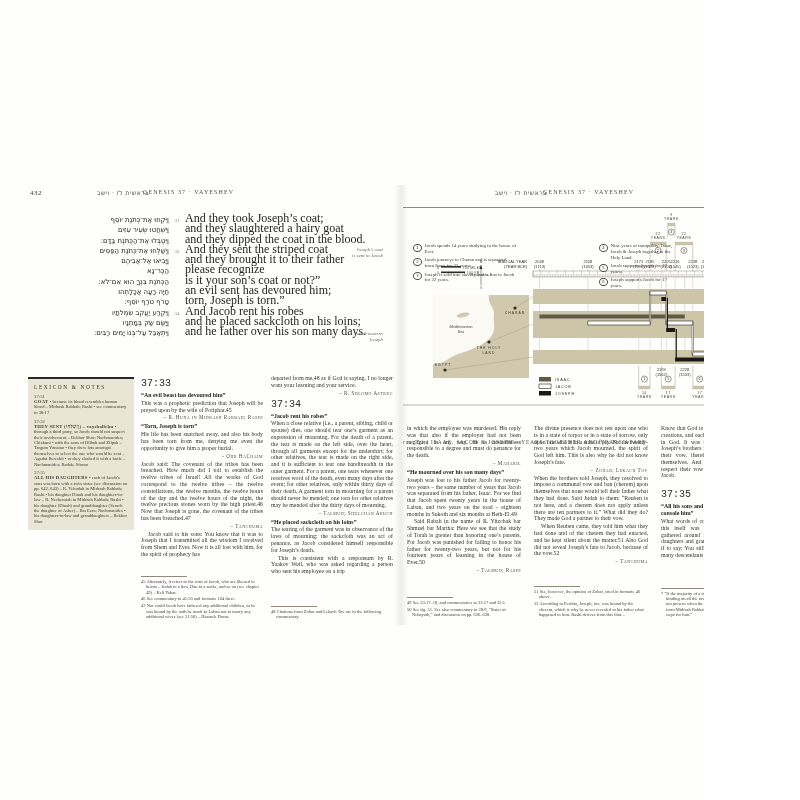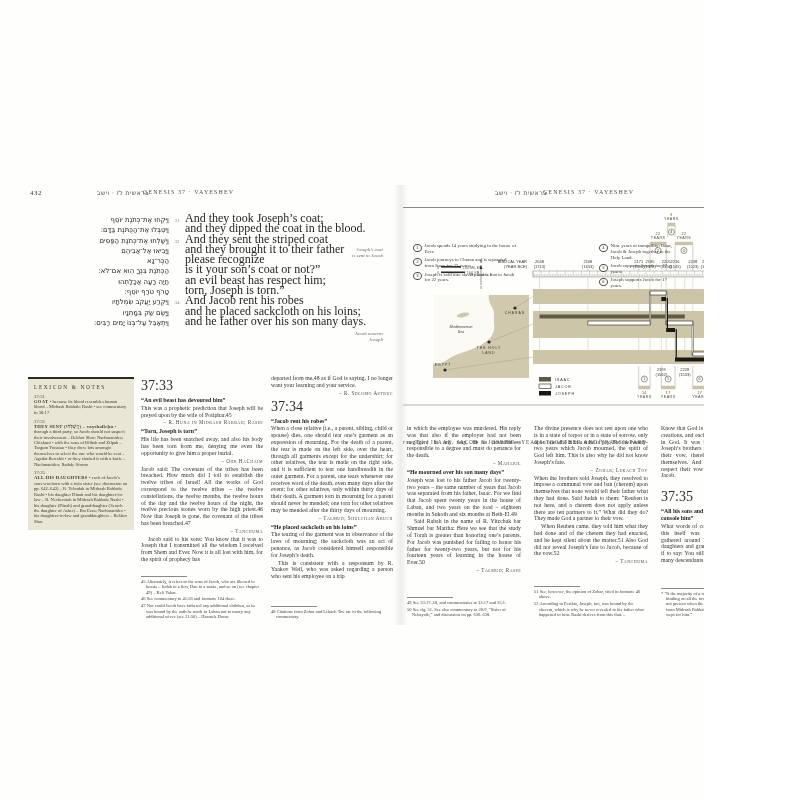--- a/index.html
+++ b/index.html
@@ -26,21 +26,21 @@
                line-height:1.25;color:#6b675c;white-space:pre-line;}
   
   #lexicon{position:absolute;left:3px;top:192px;width:106px;max-height:218px;overflow:hidden;
            background:#eae6d6;border-top:2.2px solid #2c2a22;padding:5px 6px 6px 6px;box-sizing:border-box;}
   #lexicon .ttl{font-size:5.4px;letter-spacing:1.6px;color:#3a372c;margin-bottom:4px;}
   .lex-ref{font-size:4.8px;color:#55503f;margin-top:3.5px;}
   .lex-txt{font-size:4.6px;line-height:1.18;color:#3c3a30;}
   .lex-term{font-weight:bold;letter-spacing:.3px;}
   
   .ccol{position:absolute;top:190px;height:248px;overflow:hidden;}
-  .c-ref{font-size:14px;color:#2f2d27;margin:3px 0 2px 0;}
+  .c-ref{font-size:10px;color:#2f2d27;margin:3px 0 2px 0;font-family:Liberation Mono, monospace;}
   .c-head{font-size:5.9px;font-weight:bold;line-height:1.16;margin:3px 0 1px 0;color:#26251f;}
   .c-para{font-size:5.8px;line-height:1.17;margin:0 0 1px 0;text-indent:7px;text-align:justify;color:#33312a;}
   .c-para.flush{text-indent:0;}
   .c-attr{font-size:5.1px;font-variant:small-caps;letter-spacing:.5px;text-align:right;color:#4c4940;margin:0 0 2px 0;}
   .fnblock{position:absolute;bottom:2px;left:0;right:0;}
   .fnrule{width:46px;border-top:.6px solid #8f8a7c;margin-bottom:2px;}
   .fn{font-size:4.5px;line-height:1.2;color:#45433c;margin:0 0 1.5px 0;padding-left:5px;text-indent:-5px;}
   
   #figure{position:absolute;left:0;top:26px;width:372px;height:198px;}
   #fig-legendA{position:absolute;left:10px;top:32px;width:104px;}
@@ -65,20 +65,25 @@
     <div class="hdr hdr-heb" style="left:72px;">בראשית לז · וישב</div>
     <div class="hdr" style="left:118px;">GENESIS 37 · VAYESHEV</div>
 
     <div id="verses">
         <div class="vrow">
           <span class="vheb">וַיִּקְחוּ אֶת־כְּתֹנֶת יוֹסֵף</span>
           <span class="vnum">31</span>
           <span class="veng">And they took Joseph’s coat;</span>
         </div>
         <div class="vrow">
+          <span class="vheb">וַיִּשְׁחֲטוּ שְׂעִיר עִזִּים</span>
+          <span class="vnum"></span>
+          <span class="veng">and they slaughtered a hairy goat</span>
+        </div>
+        <div class="vrow">
           <span class="vheb">וַיִּטְבְּלוּ אֶת־הַכֻּתֹּנֶת בַּדָּם:</span>
           <span class="vnum"></span>
           <span class="veng">and they dipped the coat in the blood.</span>
         </div>
         <div class="vrow">
           <span class="vheb">וַיְשַׁלְּחוּ אֶת־כְּתֹנֶת הַפַּסִּים</span>
           <span class="vnum">32</span>
           <span class="veng">And they sent the striped coat</span>
         </div>
         <div class="vrow">
@@ -92,21 +97,21 @@
           <span class="veng">please recognize</span>
         </div>
         <div class="vrow">
           <span class="vheb">הַכְּתֹנֶת בִּנְךָ הִוא אִם־לֹא:</span>
           <span class="vnum"></span>
           <span class="veng">is it your son’s coat or not?”</span>
         </div>
         <div class="vrow">
           <span class="vheb">חַיָּה רָעָה אֲכָלָתְהוּ</span>
           <span class="vnum"></span>
-          <span class="veng">an evil beast has respect him;</span>
+          <span class="veng">an evil sent has devoured him;</span>
         </div>
         <div class="vrow">
           <span class="vheb">טָרֹף טֹרַף יוֹסֵף:</span>
           <span class="vnum"></span>
           <span class="veng">torn, Joseph is torn.”</span>
         </div>
         <div class="vrow">
           <span class="vheb">וַיִּקְרַע יַעֲקֹב שִׂמְלֹתָיו</span>
           <span class="vnum">34</span>
           <span class="veng">And Jacob rent his robes</span>

